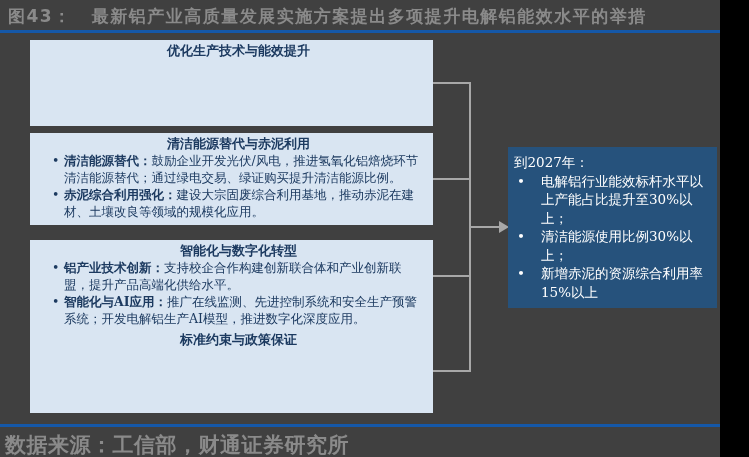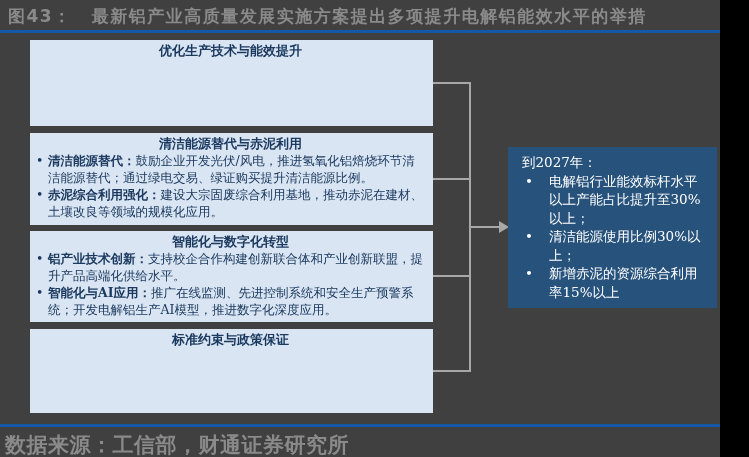--- a/index.html
+++ b/index.html
@@ -15,26 +15,26 @@
   }
   .fig-title .prefix{margin-right:20px;}
   
   .rule{position:absolute;left:0;height:3px;background:var(--accent-blue);}
   .rule-top{top:30px;width:749px;}
   .rule-bottom{top:424px;width:744px;}
   
   .info-box{
     position:absolute;left:30px;width:403px;box-sizing:border-box;
     background:var(--box-fill);color:var(--box-text);
-    padding:2px 7px 2px 5px;overflow:hidden;
+    padding:2px 7px 2px 21px;overflow:hidden;
     font-family:"DejaVu Serif","Liberation Serif",serif;
   }
   .box-0{top:40px;height:86px;}
   .box-1{top:133px;height:92px;}
-  .box-2{top:231px;height:91px;}
+  .box-2{top:240px;height:91px;}
   .box-3{top:329px;height:84px;}
   .box-title{
     text-align:center;font-weight:bold;font-size:13px;line-height:17px;
   }
   ul.bullets{margin:0;padding:0;list-style:none;font-size:12.5px;line-height:17px;}
   ul.bullets li{position:relative;padding-left:13px;}
   ul.bullets li::before{content:"\2022";position:absolute;left:1px;top:0;}
   ul.bullets b{font-weight:bold;}
   
   .line{position:absolute;background:var(--line-gray);}
@@ -46,21 +46,21 @@
   .bus{left:469px;top:82px;width:2px;height:290px;}
   .arrow-shaft{left:469px;top:226px;width:31px;height:2px;}
   .arrow-head{
     position:absolute;left:499px;top:221px;width:0;height:0;
     border-left:10px solid var(--line-gray);
     border-top:6px solid transparent;border-bottom:6px solid transparent;
   }
   
   .result-box{
     position:absolute;left:508px;top:147px;width:209px;height:161px;box-sizing:border-box;
-    background:var(--dark-fill);color:#ffffff;padding:6px 8px 4px 14px;overflow:hidden;
+    background:var(--dark-fill);color:#ffffff;padding:6px 8px 4px 6px;overflow:hidden;
     font-family:"DejaVu Serif","Liberation Serif",serif;
     font-size:13.5px;line-height:18.5px;
   }
   .result-header{margin:0;}
   ul.result-bullets{margin:0;padding:0;list-style:none;}
   ul.result-bullets li{position:relative;padding-left:27px;}
   ul.result-bullets li::before{content:"\2022";position:absolute;left:3px;top:0;}
   
   .source{
     position:absolute;left:5px;top:431px;

